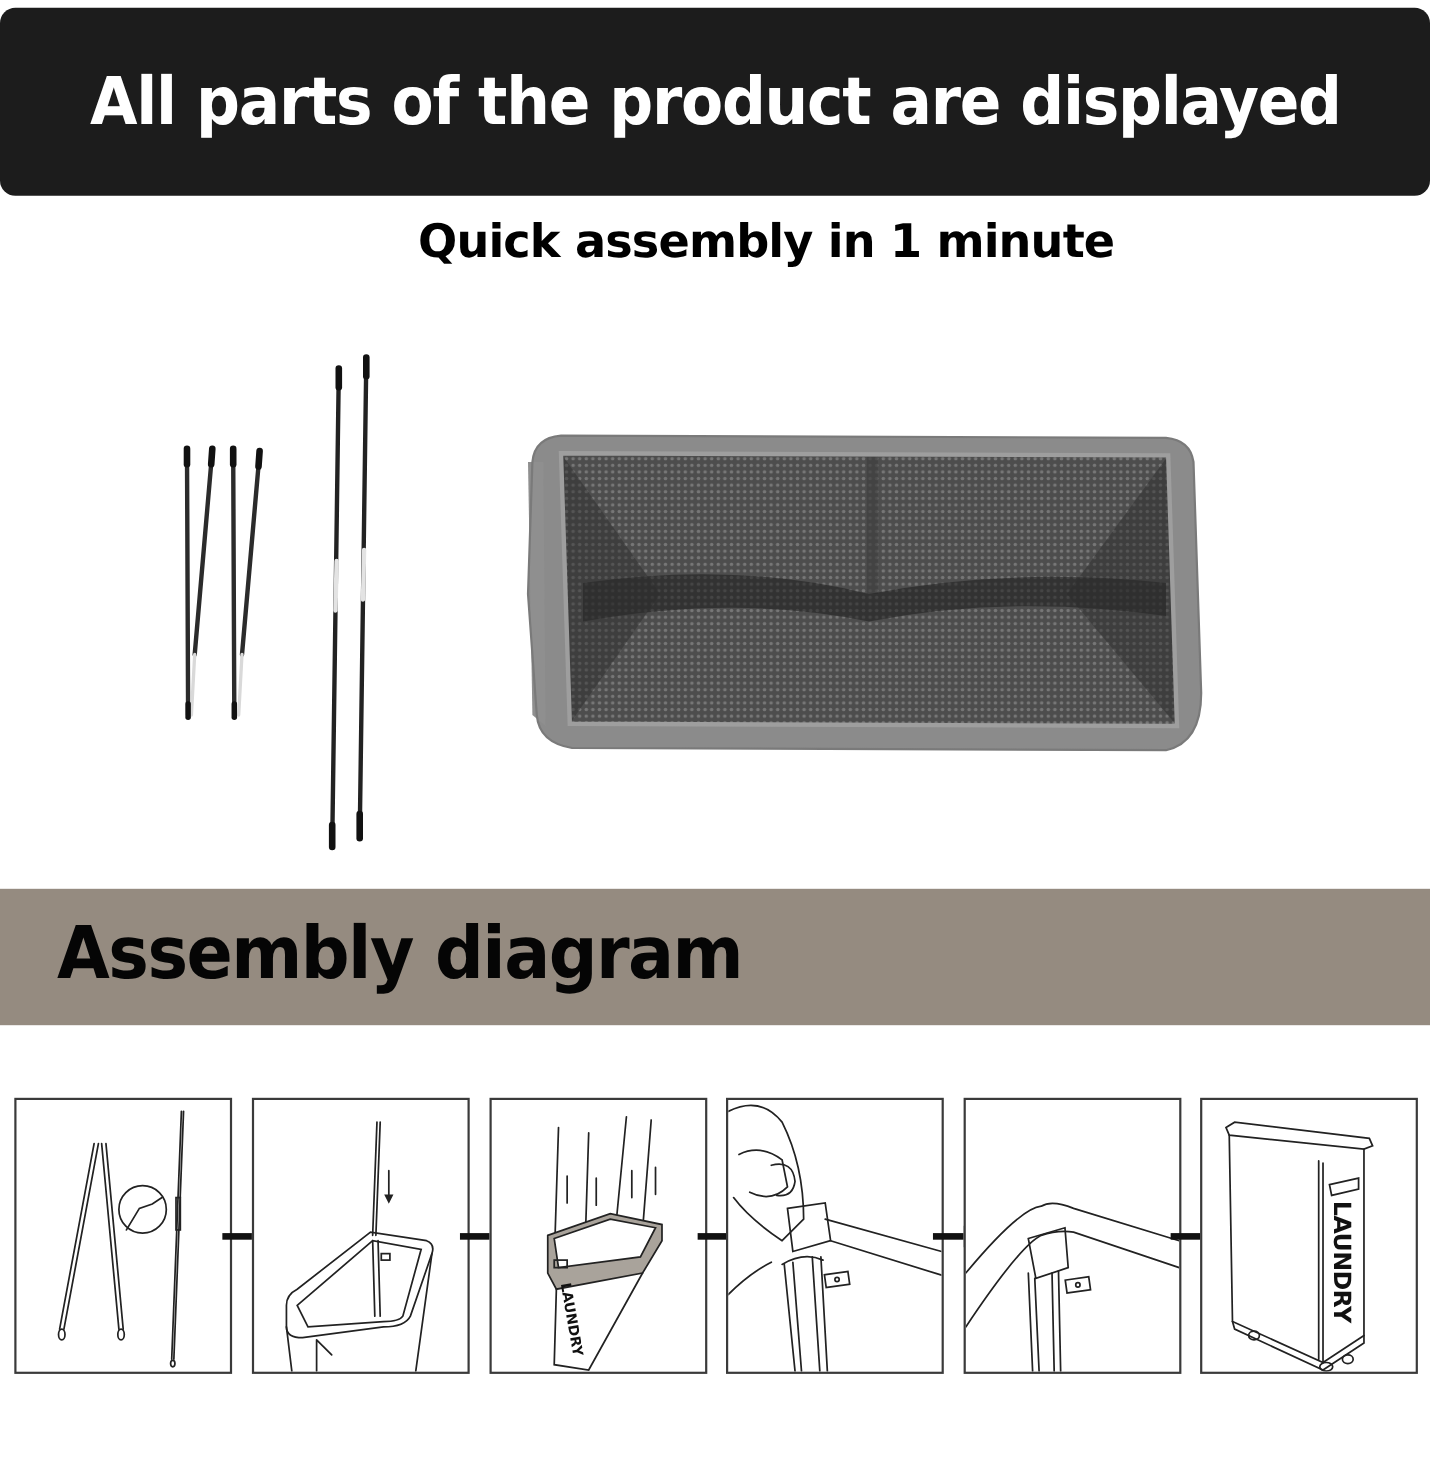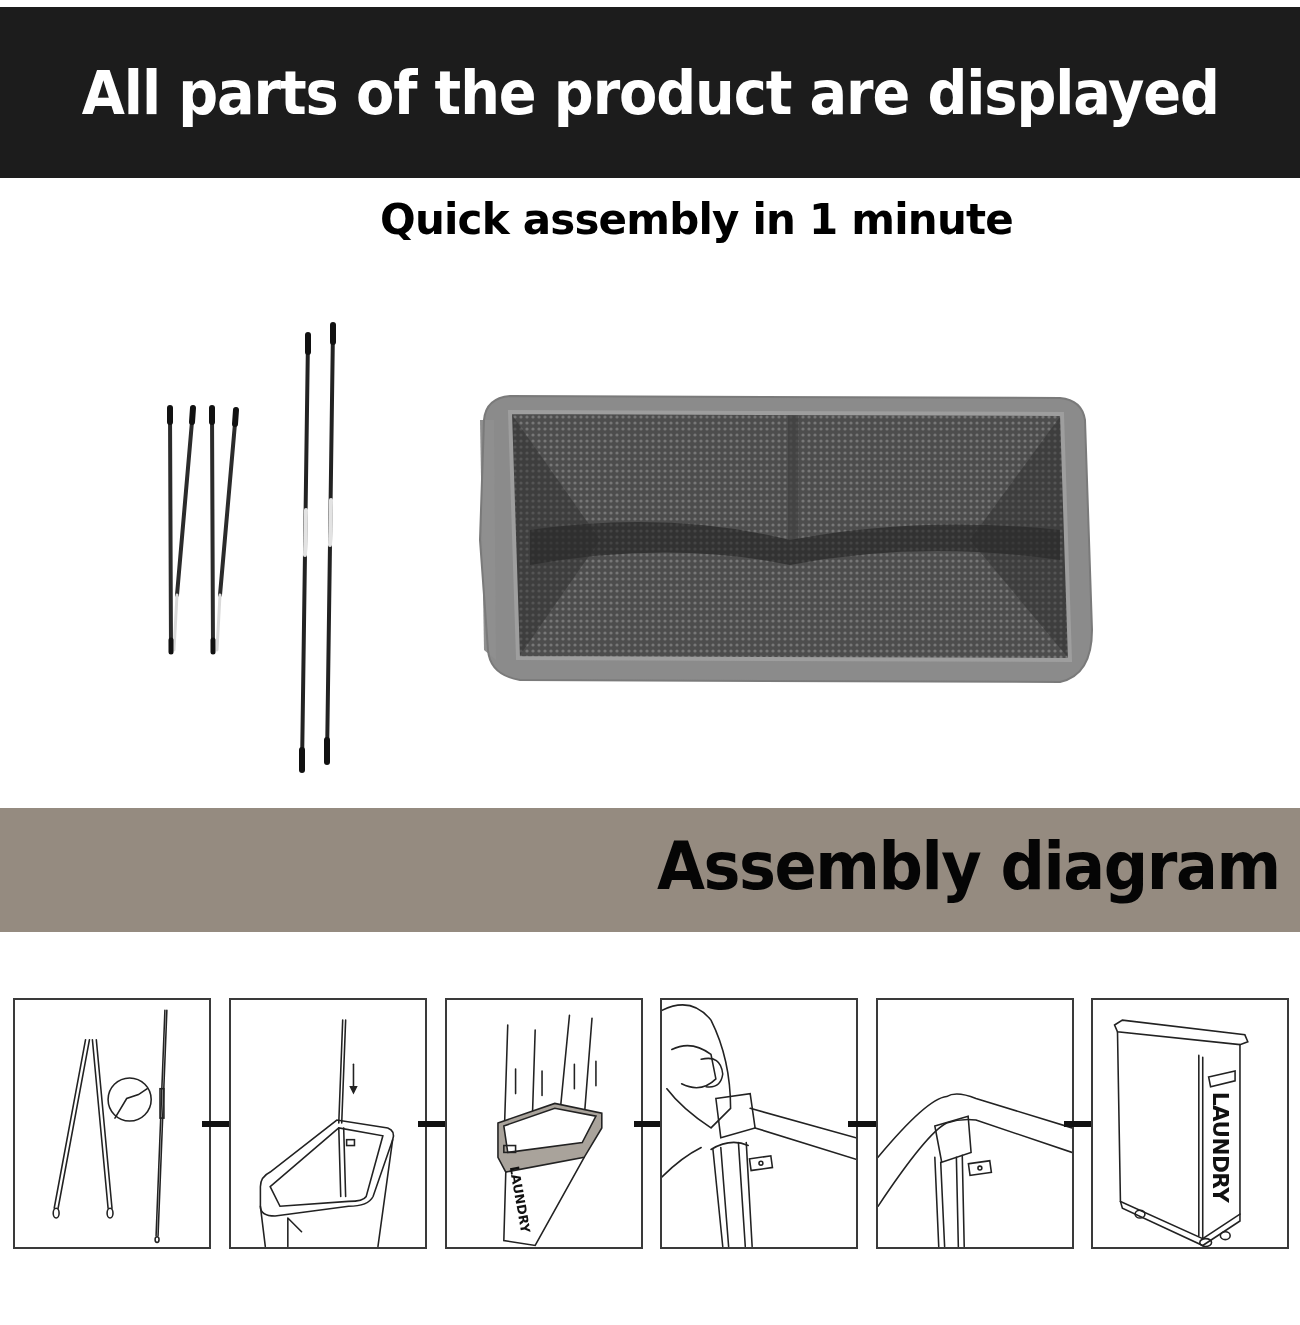--- a/index.html
+++ b/index.html
@@ -2,40 +2,40 @@
 <html><head>
 <meta charset="utf-8">
 <style>
   * { box-sizing: border-box; margin: 0; padding: 0; }
   html, body { width: 1300px; height: 1325px; background: #ffffff; overflow: hidden; }
   body { position: relative; font-family: "DejaVu Sans", "Liberation Sans", sans-serif; color: #000; }
 
   .top-band {
     position: absolute; left: 0; top: 7px; width: 1300px; height: 171px;
     background: #1c1c1c;
-    display: flex; align-items: center; justify-content: center;
+    display: flex; align-items: center; justify-content: center; border-radius: 14px;
   }
   .top-band .title {
     color: #ffffff; font-weight: bold; font-size: 60px; letter-spacing: -1.2px;
     white-space: nowrap; transform: scaleX(0.93); transform-origin: center;
   }
 
   .subtitle {
     position: absolute; left: 0; top: 195px; width: 1393px;
     text-align: center; font-weight: bold; font-size: 42px; letter-spacing: -0.8px;
     white-space: nowrap;
   }
 
   .parts-area { position: absolute; left: 0; top: 300px; width: 1300px; height: 500px; }
   .parts-area svg { position: absolute; }
 
   .mid-band {
     position: absolute; left: 0; top: 808px; width: 1300px; height: 124px;
     background: #958b80;
-    display: flex; align-items: center; justify-content: flex-end; padding-left: 32px;
+    display: flex; align-items: center; justify-content: flex-start; padding-left: 32px;
   }
   .mid-band .title {
     font-weight: bold; font-size: 66px; letter-spacing: -1.5px; color: #050505;
     white-space: nowrap; transform: scaleX(0.94); margin-top: -8px;
   }
 
   .steps { position: absolute; left: 0; top: 998px; width: 1300px; height: 251px; }
   .step {
     position: absolute; top: 0; width: 198px; height: 251px;
     border: 2px solid #3a3a3a; background: #fff; overflow: hidden;

